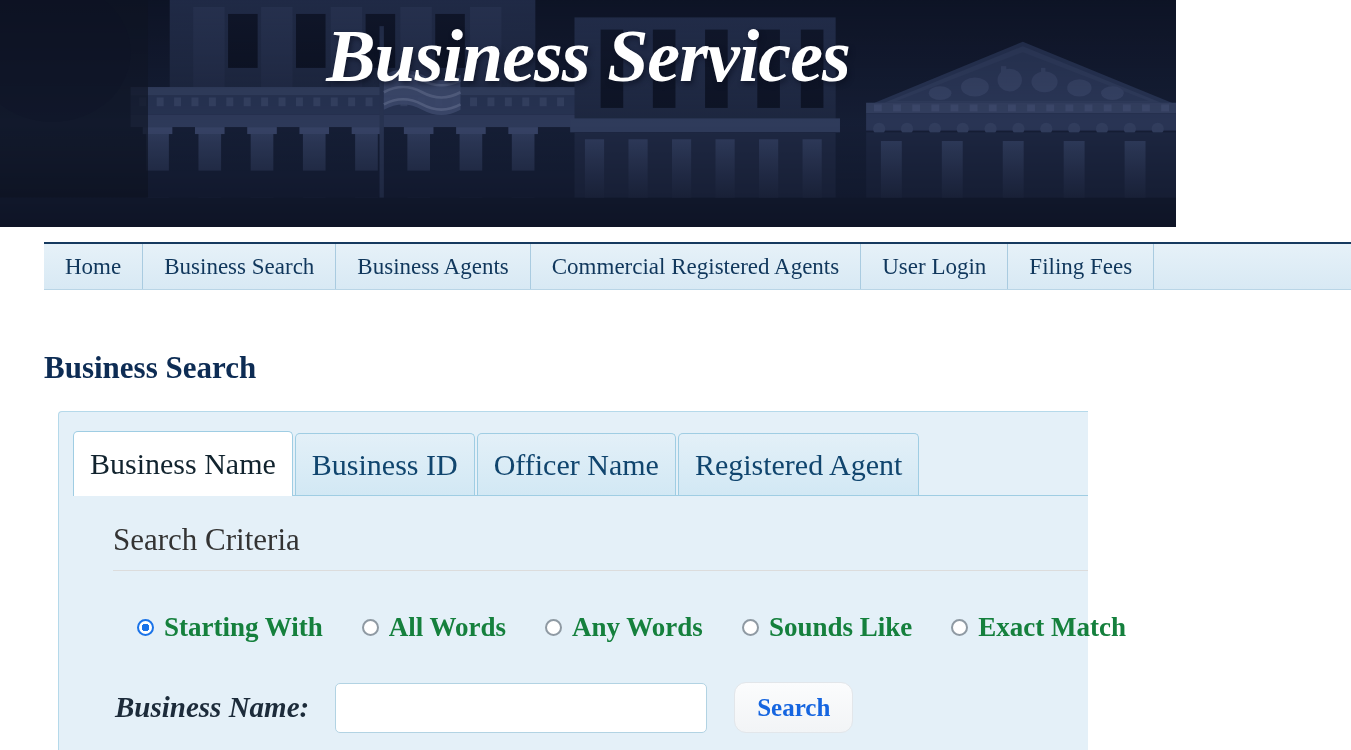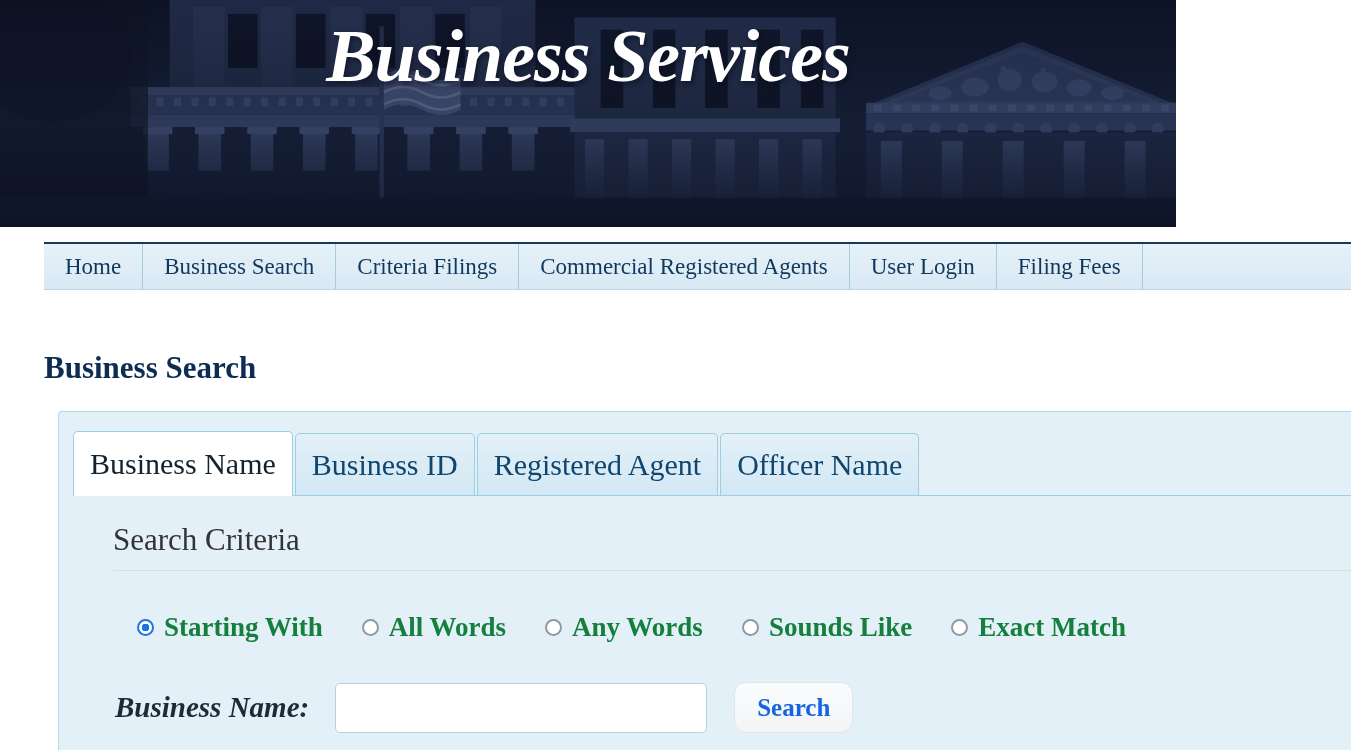--- a/index.html
+++ b/index.html
@@ -77,21 +77,21 @@
     left: 44px;
     color: #0d2c54;
     font-size: 31px;
     font-weight: bold;
   }
 
   .tabs-box {
     position: absolute;
     top: 411px;
     left: 58px;
-    width: 1293px;
+    width: 1030px;
     height: 339px;
     box-sizing: border-box;
     border: 1px solid #b5d9ea;
     border-right: none;
     border-bottom: none;
     border-radius: 4px 0 0 0;
     background: #e4f0f8;
     padding: 11px 0 0 14px;
   }
 
@@ -393,43 +393,43 @@
     <rect x="0" y="0" width="170" height="227" fill="#1a2338" opacity="0.75"></rect>
     <ellipse cx="60" cy="60" rx="90" ry="80" fill="#18203a" opacity="0.8"></ellipse>
   </svg>
   <div class="banner-tint"></div>
   <div class="banner-title">Business Services</div>
 </div>
 
 <div class="nav-wrap">
   <div class="nav-item">Home</div>
   <div class="nav-item">Business Search</div>
-  <div class="nav-item">Criteria Filings</div>
+  <div class="nav-item">Business Agents</div>
   <div class="nav-item">Commercial Registered Agents</div>
   <div class="nav-item">User Login</div>
   <div class="nav-item">Filing Fees</div>
   <div class="nav-filler"></div>
 </div>
 
 <div class="page-title">Business Search</div>
 
 <div class="tabs-box">
 
   <div class="tab-strip">
     <div class="tab active">
       <span>Business Name</span>
     </div>
     <div class="tab">
       <span>Business ID</span>
     </div>
     <div class="tab">
+      <span>Officer Name</span>
+    </div>
+    <div class="tab">
       <span>Registered Agent</span>
-    </div>
-    <div class="tab">
-      <span>Officer Name</span>
     </div>
   </div>
 
   <div class="panel">
 
     <div class="criteria-head">Search Criteria</div>
 
     <div class="radio-row">
       <label class="radio-opt">
         <span class="radio sel"></span>

